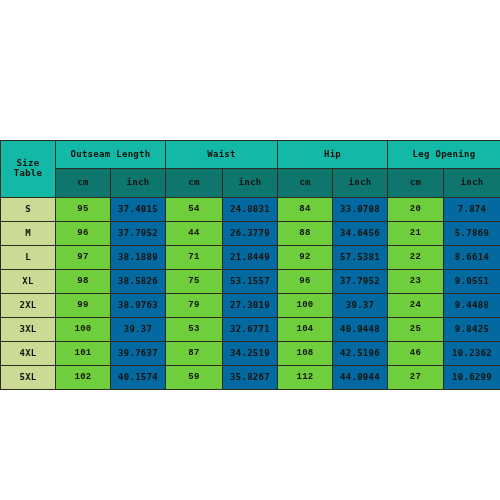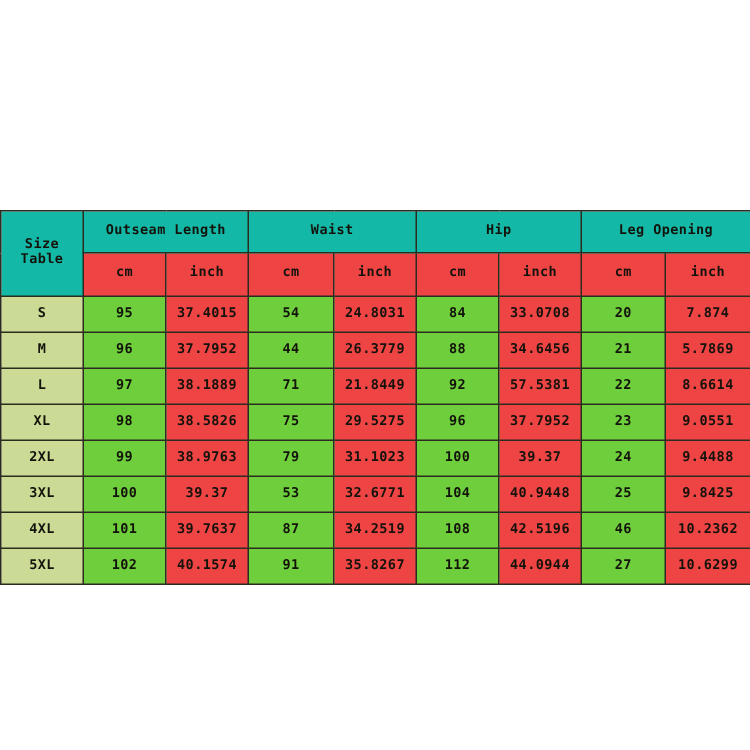--- a/index.html
+++ b/index.html
@@ -52,35 +52,36 @@
     background: #14b8a6;
     height: 27px;
     font-size: 10px;
   }
   .hdr-group {
     text-align: left;
     padding-left: 9px;
     font-size: 10px;
   }
   .hdr-sub {
-    background: #ef4444;
+    background: #0f766e;
     height: 28px;
     font-size: 10px;
   }
   .size-cell {
     background: #cbdb95;
     height: 23px;
     font-size: 9px;
   }
   .cell-cm {
     background: #6ece3b;
     height: 23px;
+    font-family: Liberation Mono, monospace;
   }
   .cell-inch {
-    background: #ef4444;
+    background: #0369a1;
     height: 23px;
   }
 </style>
 </head>
 <body>
 
 <div id="chart-wrap">
   <table class="size-table">
     <colgroup>
       <col class="c-size">
@@ -147,32 +148,32 @@
           <td class="cell-cm">92</td>
           <td class="cell-inch">57.5381</td>
           <td class="cell-cm">22</td>
           <td class="cell-inch">8.6614</td>
         </tr>
         <tr>
           <td class="size-cell">XL</td>
           <td class="cell-cm">98</td>
           <td class="cell-inch">38.5826</td>
           <td class="cell-cm">75</td>
-          <td class="cell-inch">29.5275</td>
+          <td class="cell-inch">53.1557</td>
           <td class="cell-cm">96</td>
           <td class="cell-inch">37.7952</td>
           <td class="cell-cm">23</td>
           <td class="cell-inch">9.0551</td>
         </tr>
         <tr>
           <td class="size-cell">2XL</td>
           <td class="cell-cm">99</td>
           <td class="cell-inch">38.9763</td>
           <td class="cell-cm">79</td>
-          <td class="cell-inch">31.1023</td>
+          <td class="cell-inch">27.3019</td>
           <td class="cell-cm">100</td>
           <td class="cell-inch">39.37</td>
           <td class="cell-cm">24</td>
           <td class="cell-inch">9.4488</td>
         </tr>
         <tr>
           <td class="size-cell">3XL</td>
           <td class="cell-cm">100</td>
           <td class="cell-inch">39.37</td>
           <td class="cell-cm">53</td>
@@ -190,21 +191,21 @@
           <td class="cell-inch">34.2519</td>
           <td class="cell-cm">108</td>
           <td class="cell-inch">42.5196</td>
           <td class="cell-cm">46</td>
           <td class="cell-inch">10.2362</td>
         </tr>
         <tr>
           <td class="size-cell">5XL</td>
           <td class="cell-cm">102</td>
           <td class="cell-inch">40.1574</td>
-          <td class="cell-cm">91</td>
+          <td class="cell-cm">59</td>
           <td class="cell-inch">35.8267</td>
           <td class="cell-cm">112</td>
           <td class="cell-inch">44.0944</td>
           <td class="cell-cm">27</td>
           <td class="cell-inch">10.6299</td>
         </tr>
       </tbody>
   </table>
 </div>
 

